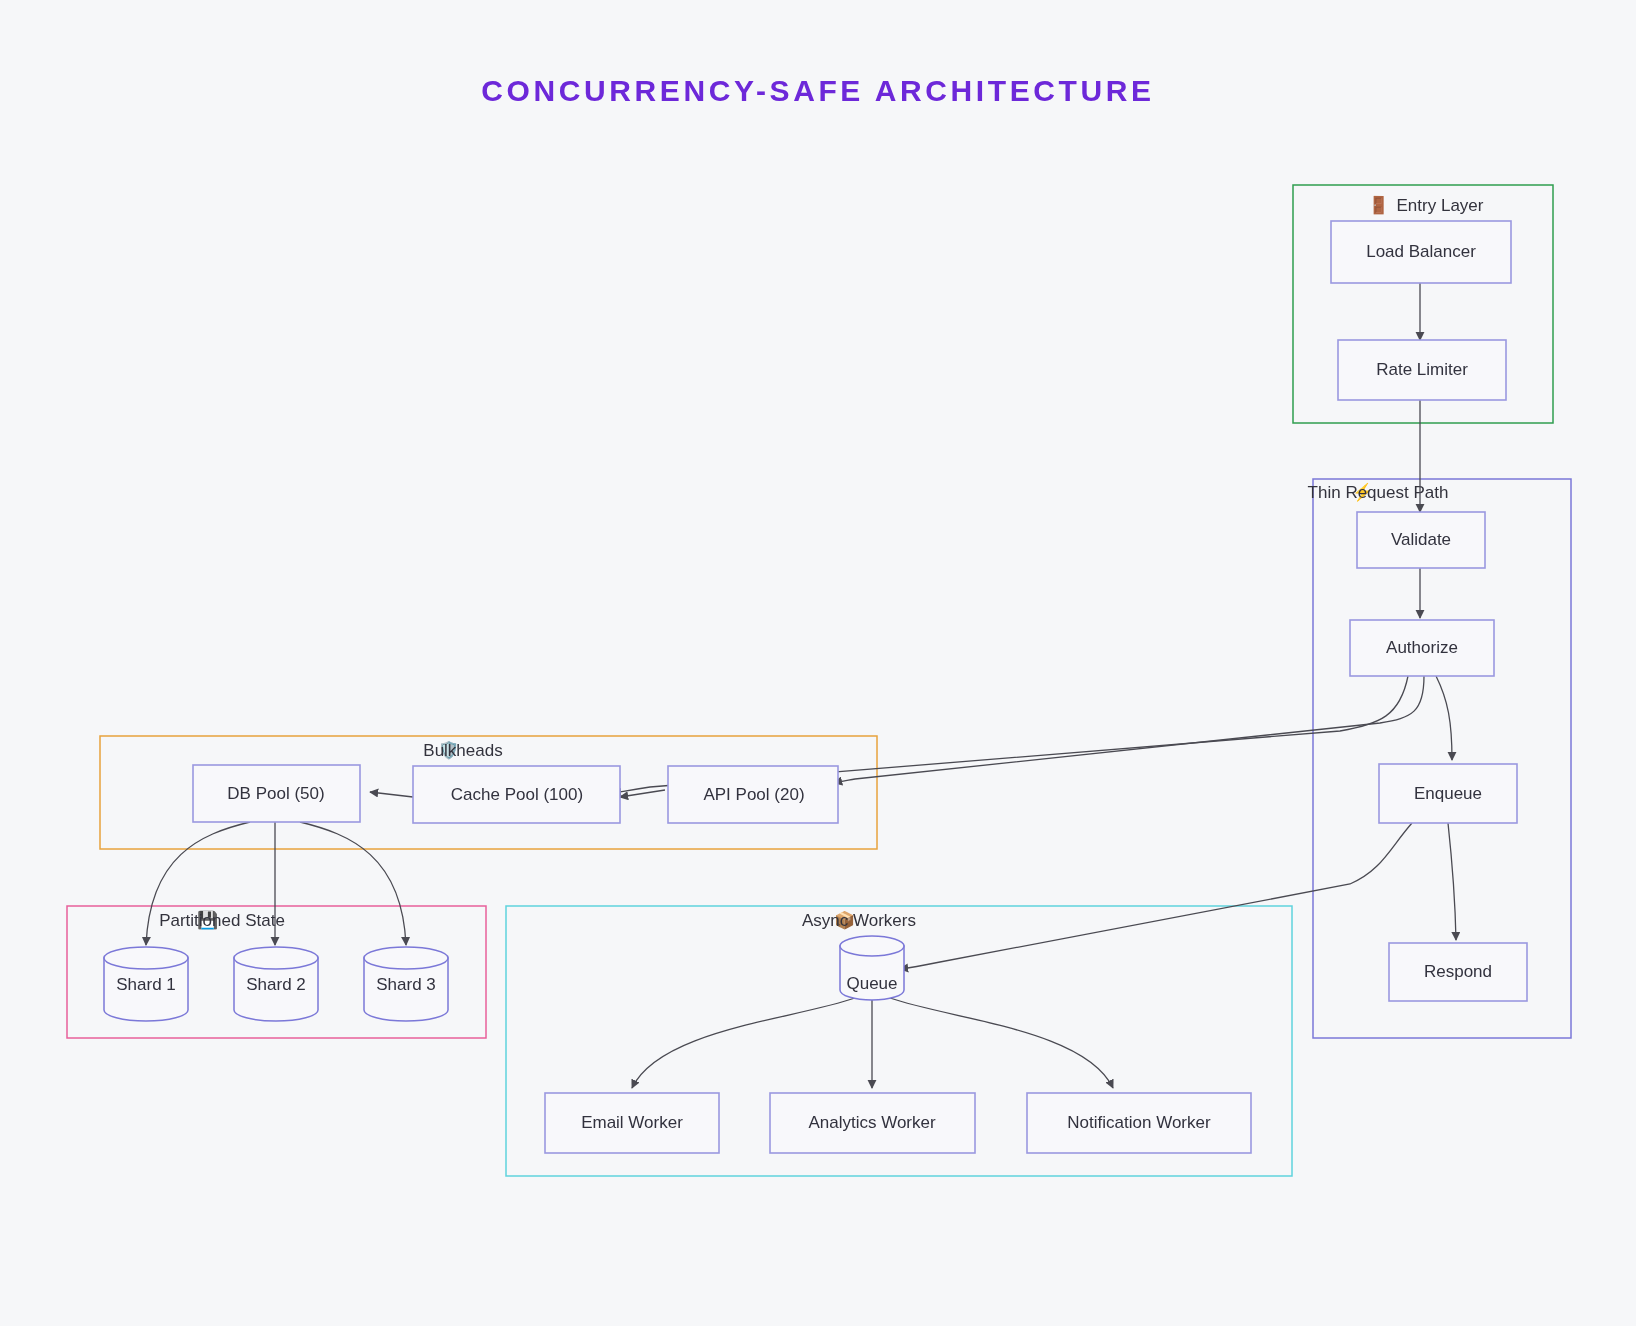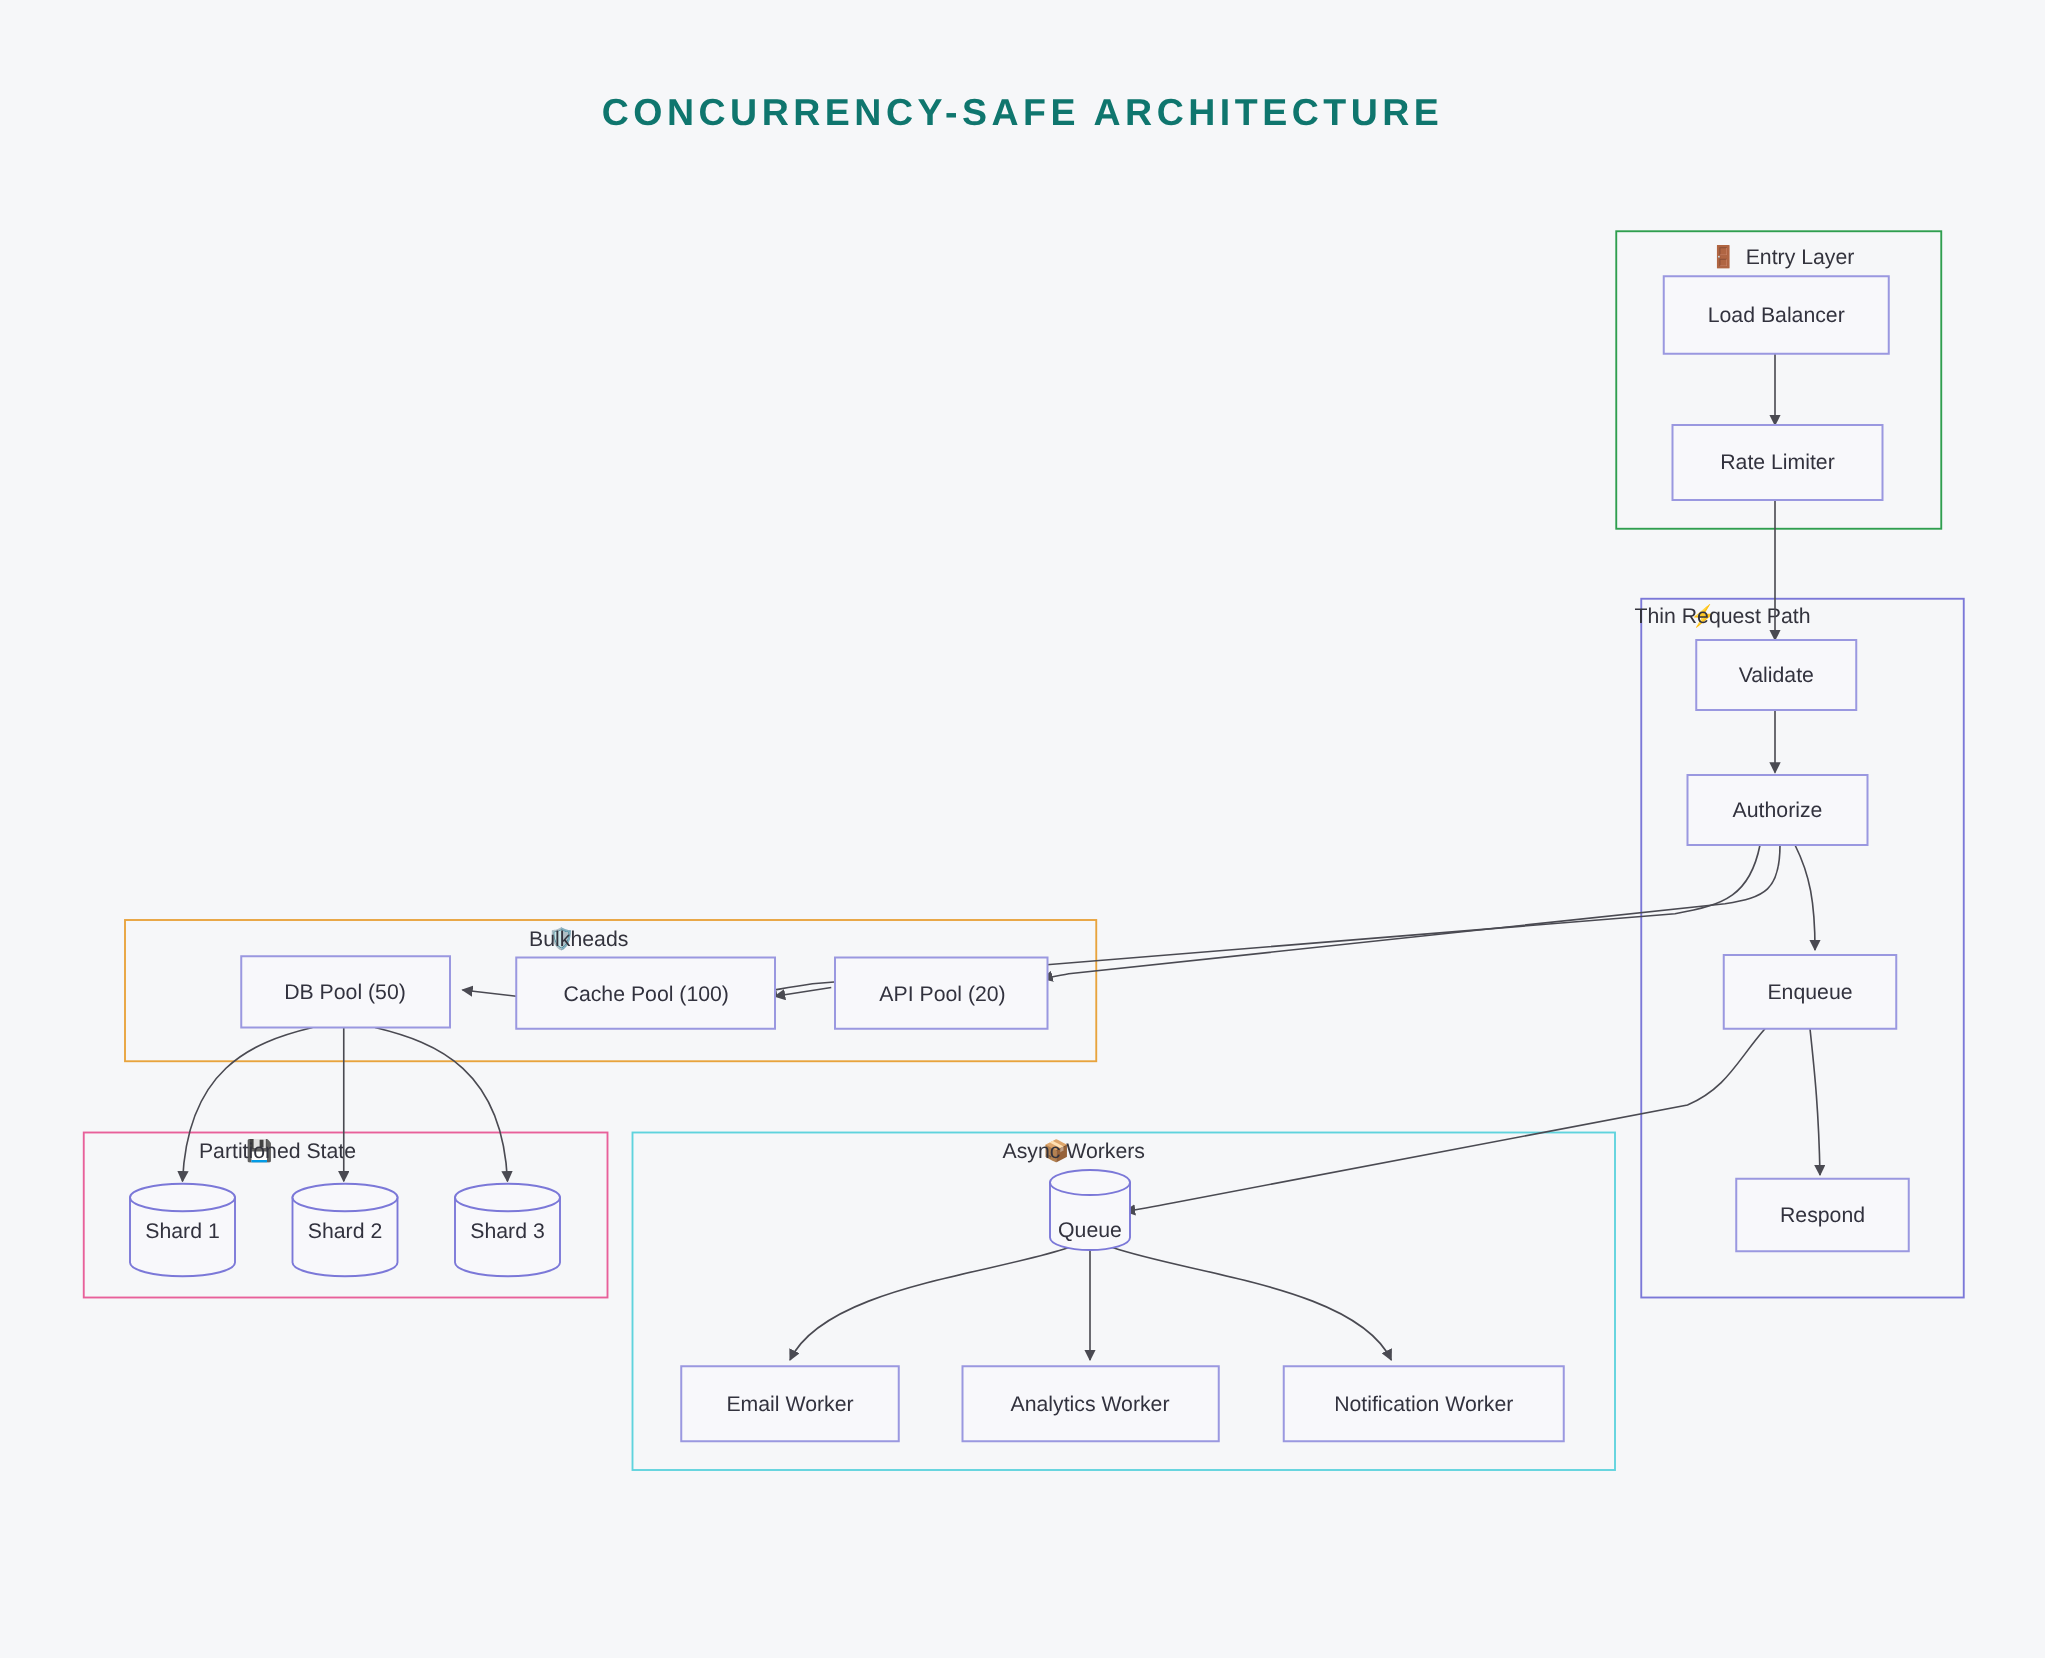--- a/index.html
+++ b/index.html
@@ -20,21 +20,21 @@
   }
   .diagram-title {
     position: absolute;
     top: 74px;
     left: 0;
     width: 1636px;
     text-align: center;
     font-size: 30px;
     font-weight: bold;
     letter-spacing: 3.6px;
-    color: #0f766e;
+    color: #6d28d9;
     font-family: "Liberation Sans", sans-serif;
     user-select: none;
   }
   svg.canvas {
     position: absolute;
     top: 0;
     left: 0;
   }
   .node-rect {
     fill: #f8f8fb;

